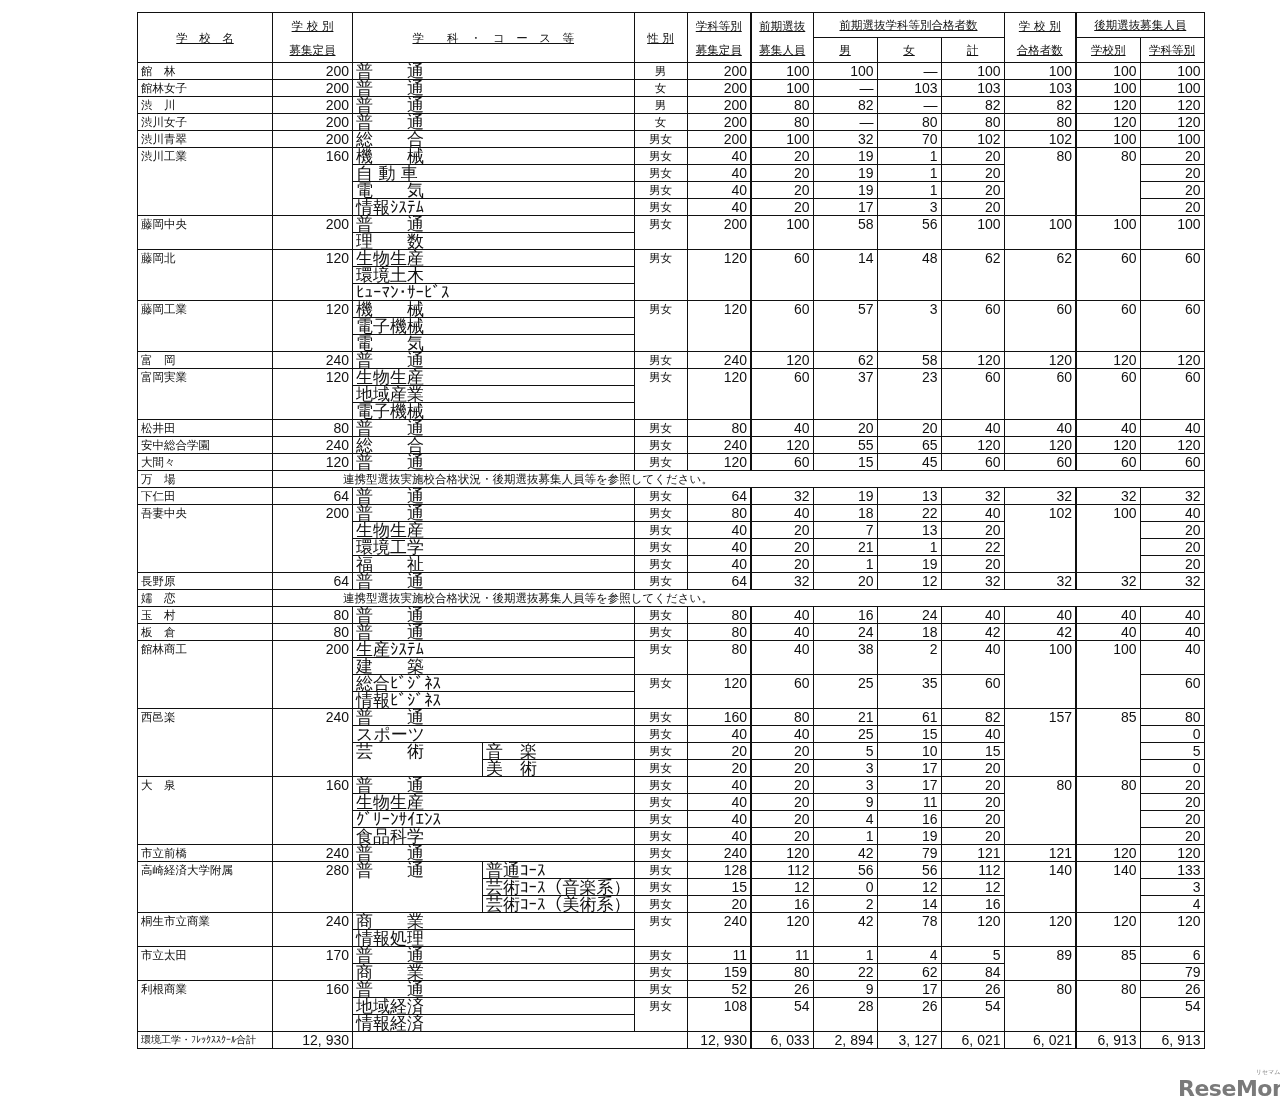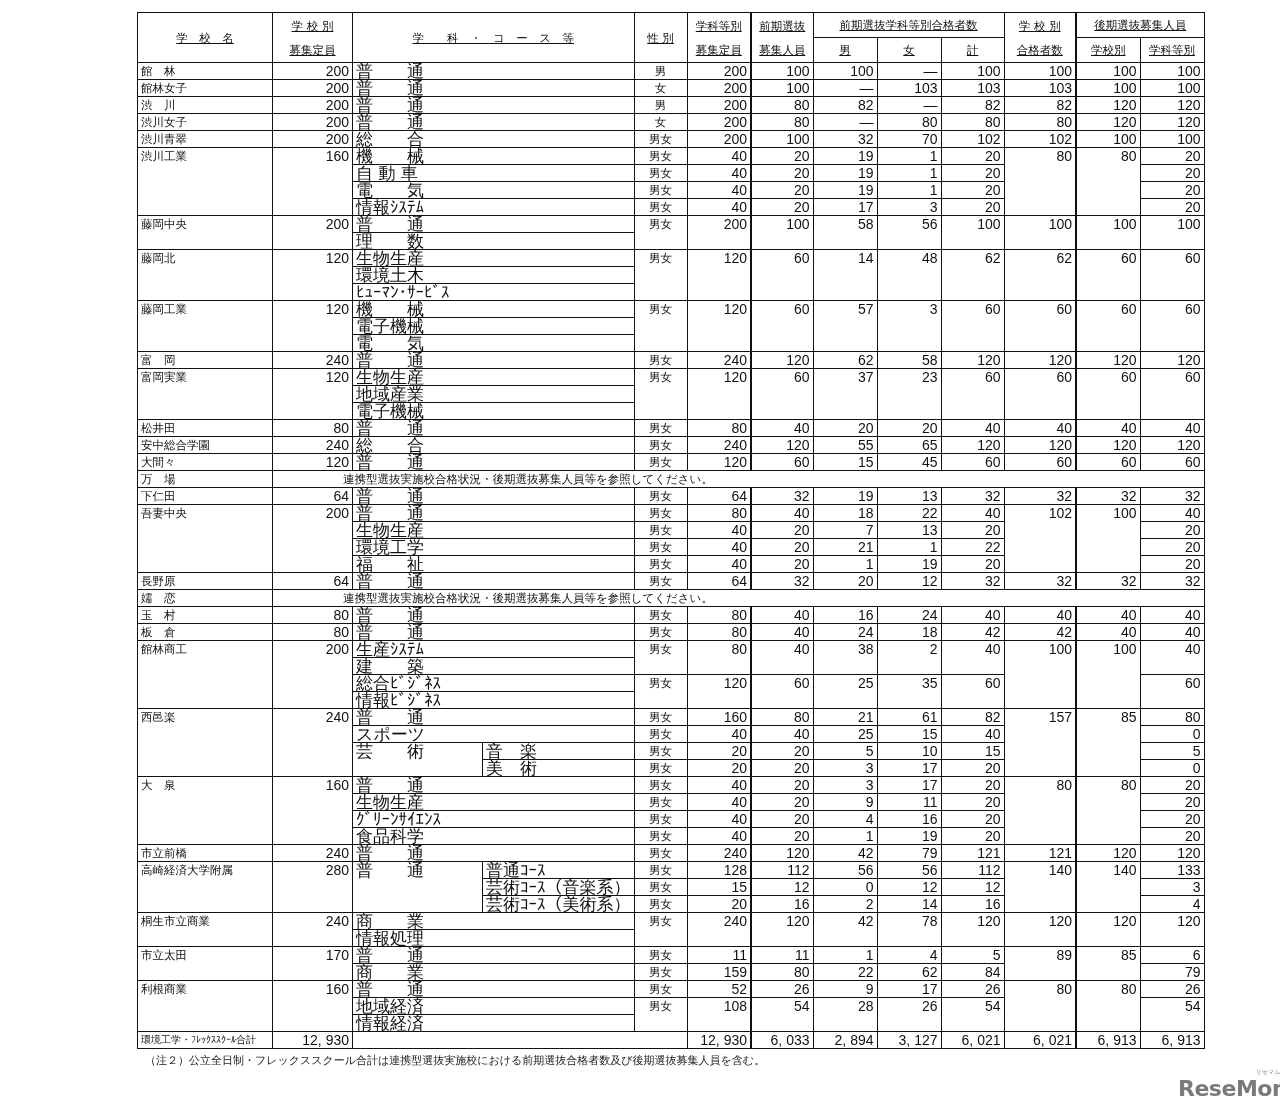--- a/index.html
+++ b/index.html
@@ -681,16 +681,15 @@
           <td class="num">6, 021</td>
           <td class="num thick-r">6, 021</td>
           <td class="num">6, 913</td>
           <td class="num">6, 913</td>
         </tr>
       </tbody>
   </table>
 </div>
 
 <div id="notes">
-  <p>（注２）公立全日制・フレックススクール合計は連携型選抜実施校における前期選抜合格者数及び後期選抜募集人員を含む。</p>
 </div>
 
 <div id="logo"><small>リセマム</small><span>ReseMom</span></div>
 
 </body></html>

